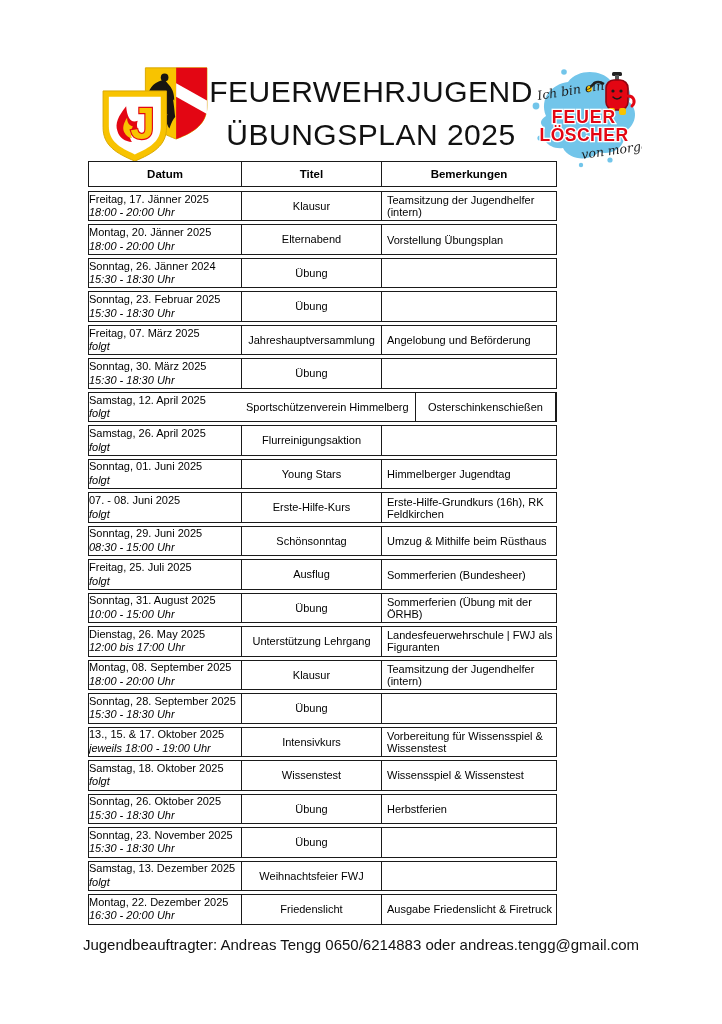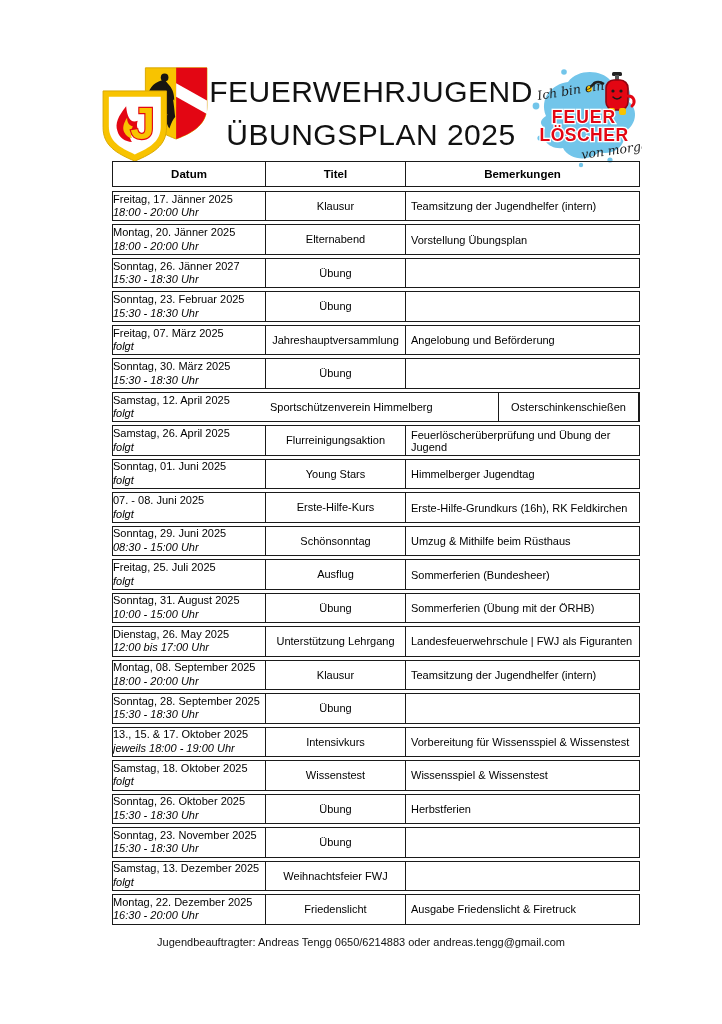--- a/index.html
+++ b/index.html
@@ -11,21 +11,21 @@
   
   .masthead { position:absolute; top:0; left:0; right:0; height:160px; }
   .crest { position:absolute; left:97px; top:64px; width:116px; height:100px; }
   .doc-title {
     position:absolute; left:160px; right:140px; top:70px; text-align:center;
     font-size:30px; line-height:43px; font-weight:400; letter-spacing:0.5px;
     color:#111;
   }
   .badge { position:absolute; left:524px; top:62px; width:118px; height:112px; }
   
-  .sched { position:absolute; left:112px; top:161px; width:528px; }
+  .sched { position:absolute; left:88px; top:161px; width:469px; }
   .thead {
     display:flex; height:26px; border:1.6px solid #1a1a1a; margin-bottom:4px;
     font-weight:bold; font-size:11.5px;
   }
   .thead .hcell { display:flex; align-items:center; justify-content:center; }
   .hc1 { width:152px; }
   .hc2 { width:141px; border-left:1.6px solid #1a1a1a; border-right:1.6px solid #1a1a1a; }
   .hc3 { flex:1; }
   .trow {
     display:flex; height:30.4px; border:1.6px solid #1a1a1a; margin-bottom:3.1px;
@@ -38,21 +38,21 @@
   }
   .time-line { font-style:italic; }
   .title-cell {
     width:141px; border-left:1.6px solid #1a1a1a; border-right:1.6px solid #1a1a1a;
     display:flex; align-items:center; justify-content:center; text-align:center; line-height:12.5px;
   }
   .remark-cell { flex:1; display:flex; align-items:center; padding-left:5px; text-align:left; }
   
   .footer-line {
     position:absolute; left:0; right:0; top:936px; text-align:center;
-    font-size:11px; color:#111;
+    font-size:15px; color:#111;
   }
   .scriptish { font-family:"DejaVu Serif", serif; font-style:italic; }
 </style>
 </head>
 <body>
 
 <div class="page">
 
   <div class="masthead">
 
@@ -136,21 +136,21 @@
         <div class="trow">
           <div class="cell date-cell">
             <div class="date-line">Montag, 20. Jänner 2025</div>
             <div class="time-line">18:00 - 20:00 Uhr</div>
           </div>
           <div class="cell title-cell">Elternabend</div>
           <div class="cell remark-cell">Vorstellung Übungsplan</div>
         </div>
         <div class="trow">
           <div class="cell date-cell">
-            <div class="date-line">Sonntag, 26. Jänner 2027</div>
+            <div class="date-line">Sonntag, 26. Jänner 2024</div>
             <div class="time-line">15:30 - 18:30 Uhr</div>
           </div>
           <div class="cell title-cell">Übung</div>
           <div class="cell remark-cell"></div>
         </div>
         <div class="trow">
           <div class="cell date-cell">
             <div class="date-line">Sonntag, 23. Februar 2025</div>
             <div class="time-line">15:30 - 18:30 Uhr</div>
           </div>
@@ -180,21 +180,20 @@
           </div>
           <div class="cell remark-cell">Sportschützenverein Himmelberg</div>
           <div class="cell title-cell">Osterschinkenschießen</div>
         </div>
         <div class="trow">
           <div class="cell date-cell">
             <div class="date-line">Samstag, 26. April 2025</div>
             <div class="time-line">folgt</div>
           </div>
           <div class="cell title-cell">Flurreinigungsaktion</div>
-          <div class="cell remark-cell">Feuerlöscherüberprüfung und Übung der Jugend</div>
         </div>
         <div class="trow">
           <div class="cell date-cell">
             <div class="date-line">Sonntag, 01. Juni 2025</div>
             <div class="time-line">folgt</div>
           </div>
           <div class="cell title-cell">Young Stars</div>
           <div class="cell remark-cell">Himmelberger Jugendtag</div>
         </div>
         <div class="trow">

